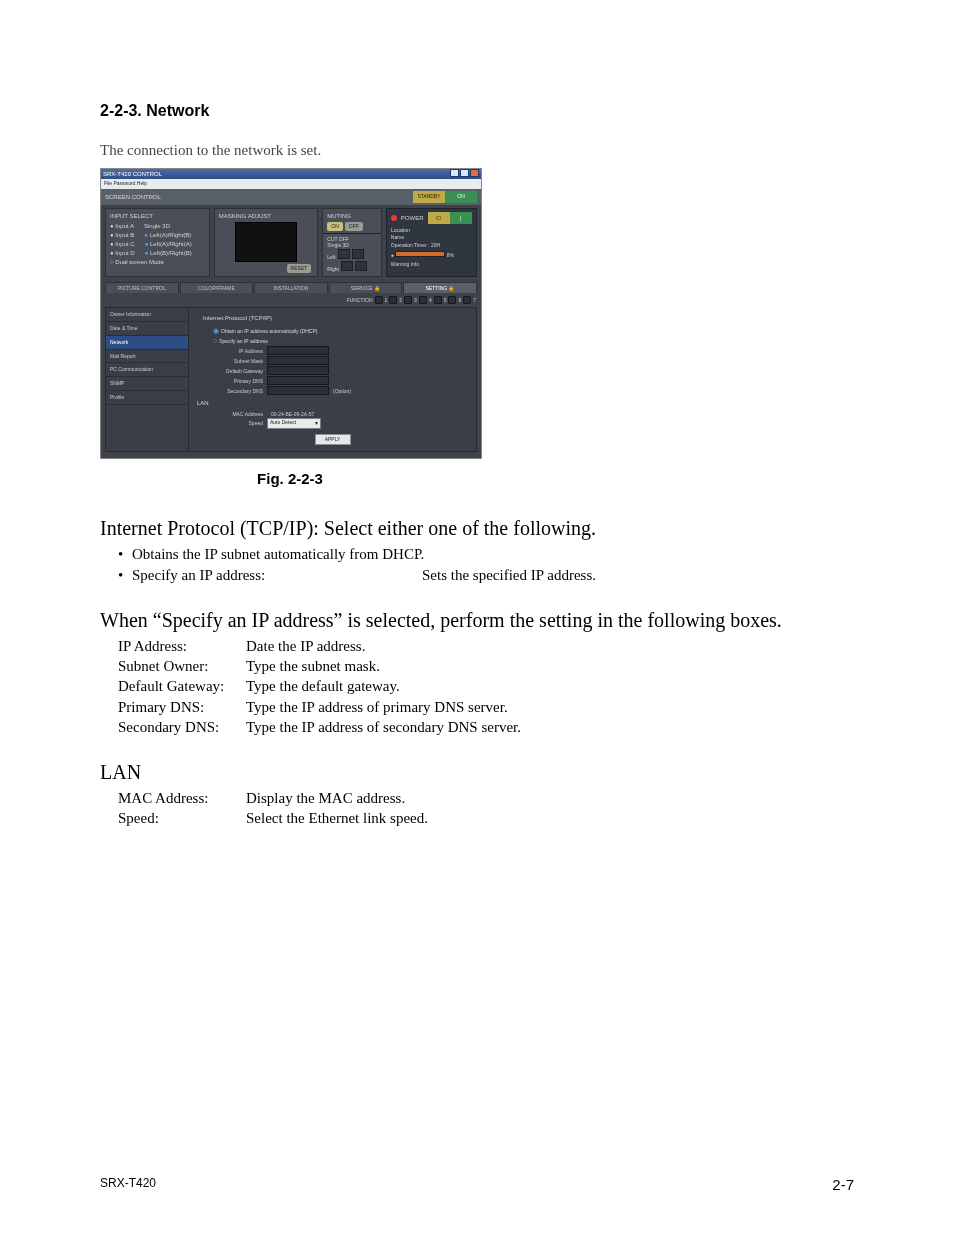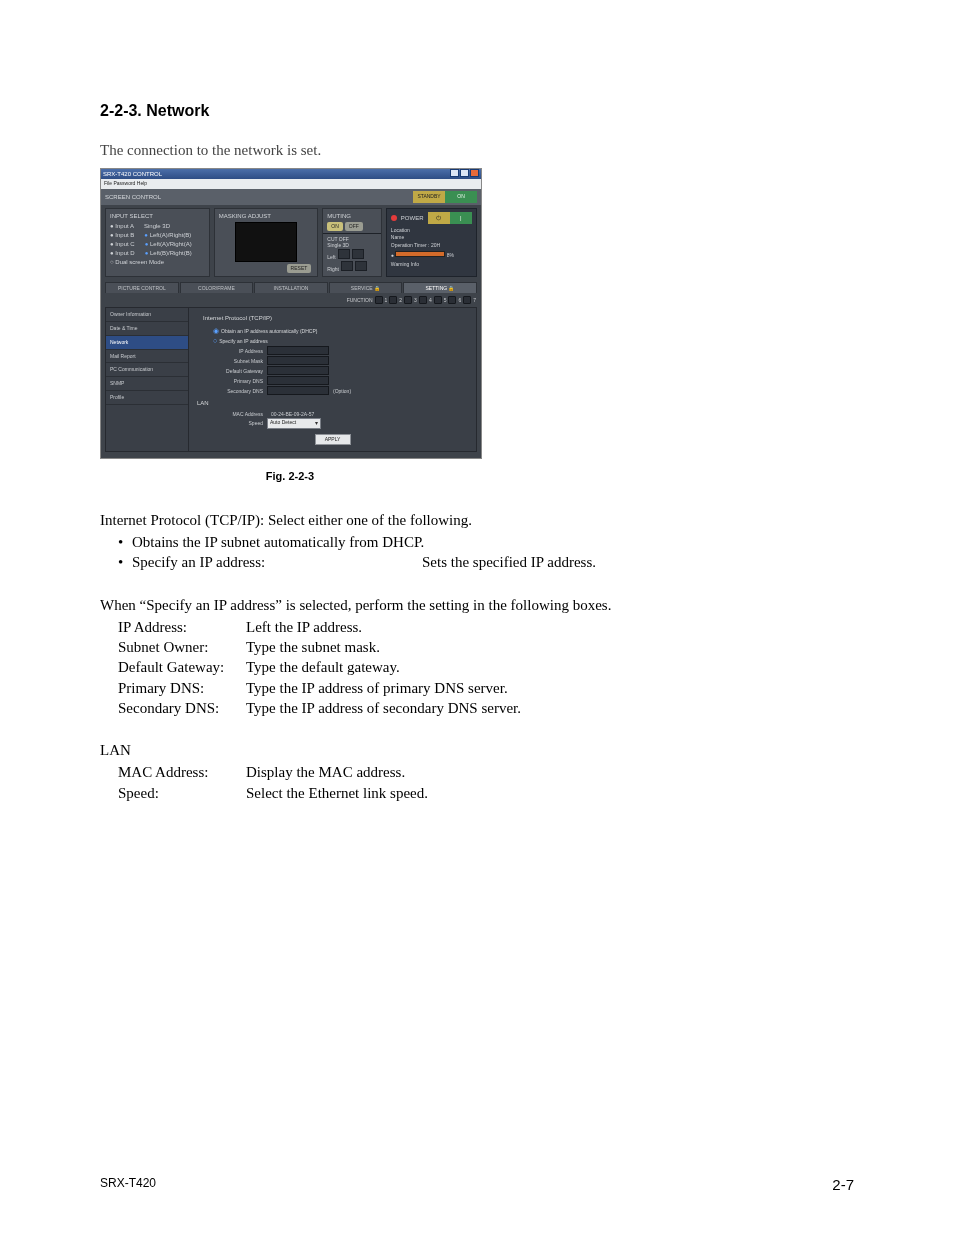--- a/index.html
+++ b/index.html
@@ -110,26 +110,26 @@
     content:"▾"; position:absolute; right:2px; top:0; font-size:6px; color:#333;
   }
   .applybtn {
     display:block; width:34px; margin:5px auto 2px auto; text-align:center;
     background:#e6e8ea; color:#222; border:1px solid #8d9197; font-size:5px;
     padding:1px 0;
   }
 
   .figcap {
     font-family: Arial, Helvetica, sans-serif;
-    font-size: 11px; font-weight: bold;
+    font-size: 15px; font-weight: bold;
     width: 380px; text-align: center; margin: 10px 0 26px 0;
   }
 
   
-  p.par { margin: 0 0 2px 0; font-size:15px; }
+  p.par { margin: 0 0 2px 0; font-size:20px; }
   .deflist { display:flex; margin:0 0 0 18px; }
   .dlabel { width: 128px; flex:none; }
   .ddesc { flex:1; }
   .bulrow { display:flex; margin:0 0 0 18px; }
   .bul { width:14px; flex:none; }
   .blabel { width: 290px; flex:none; }
   .bdesc { flex:1; }
   .gap { height:22px; }
 
   .footer {
@@ -290,21 +290,21 @@
   <span class="bul">•</span>
   <span class="blabel">Specify an IP address:</span>
   <span class="bdesc">Sets the specified IP address.</span>
 </div>
 
 <div class="gap"></div>
 
 <p class="par">When “Specify an IP address” is selected, perform the setting in the following boxes.</p>
 <div class="deflist">
     <span class="dlabel">IP Address:</span>
-    <span class="ddesc">Left the IP address.</span>
+    <span class="ddesc">Date the IP address.</span>
   </div>
 <div class="deflist">
     <span class="dlabel">Subnet Owner:</span>
     <span class="ddesc">Type the subnet mask.</span>
   </div>
 <div class="deflist">
     <span class="dlabel">Default Gateway:</span>
     <span class="ddesc">Type the default gateway.</span>
   </div>
 <div class="deflist">

